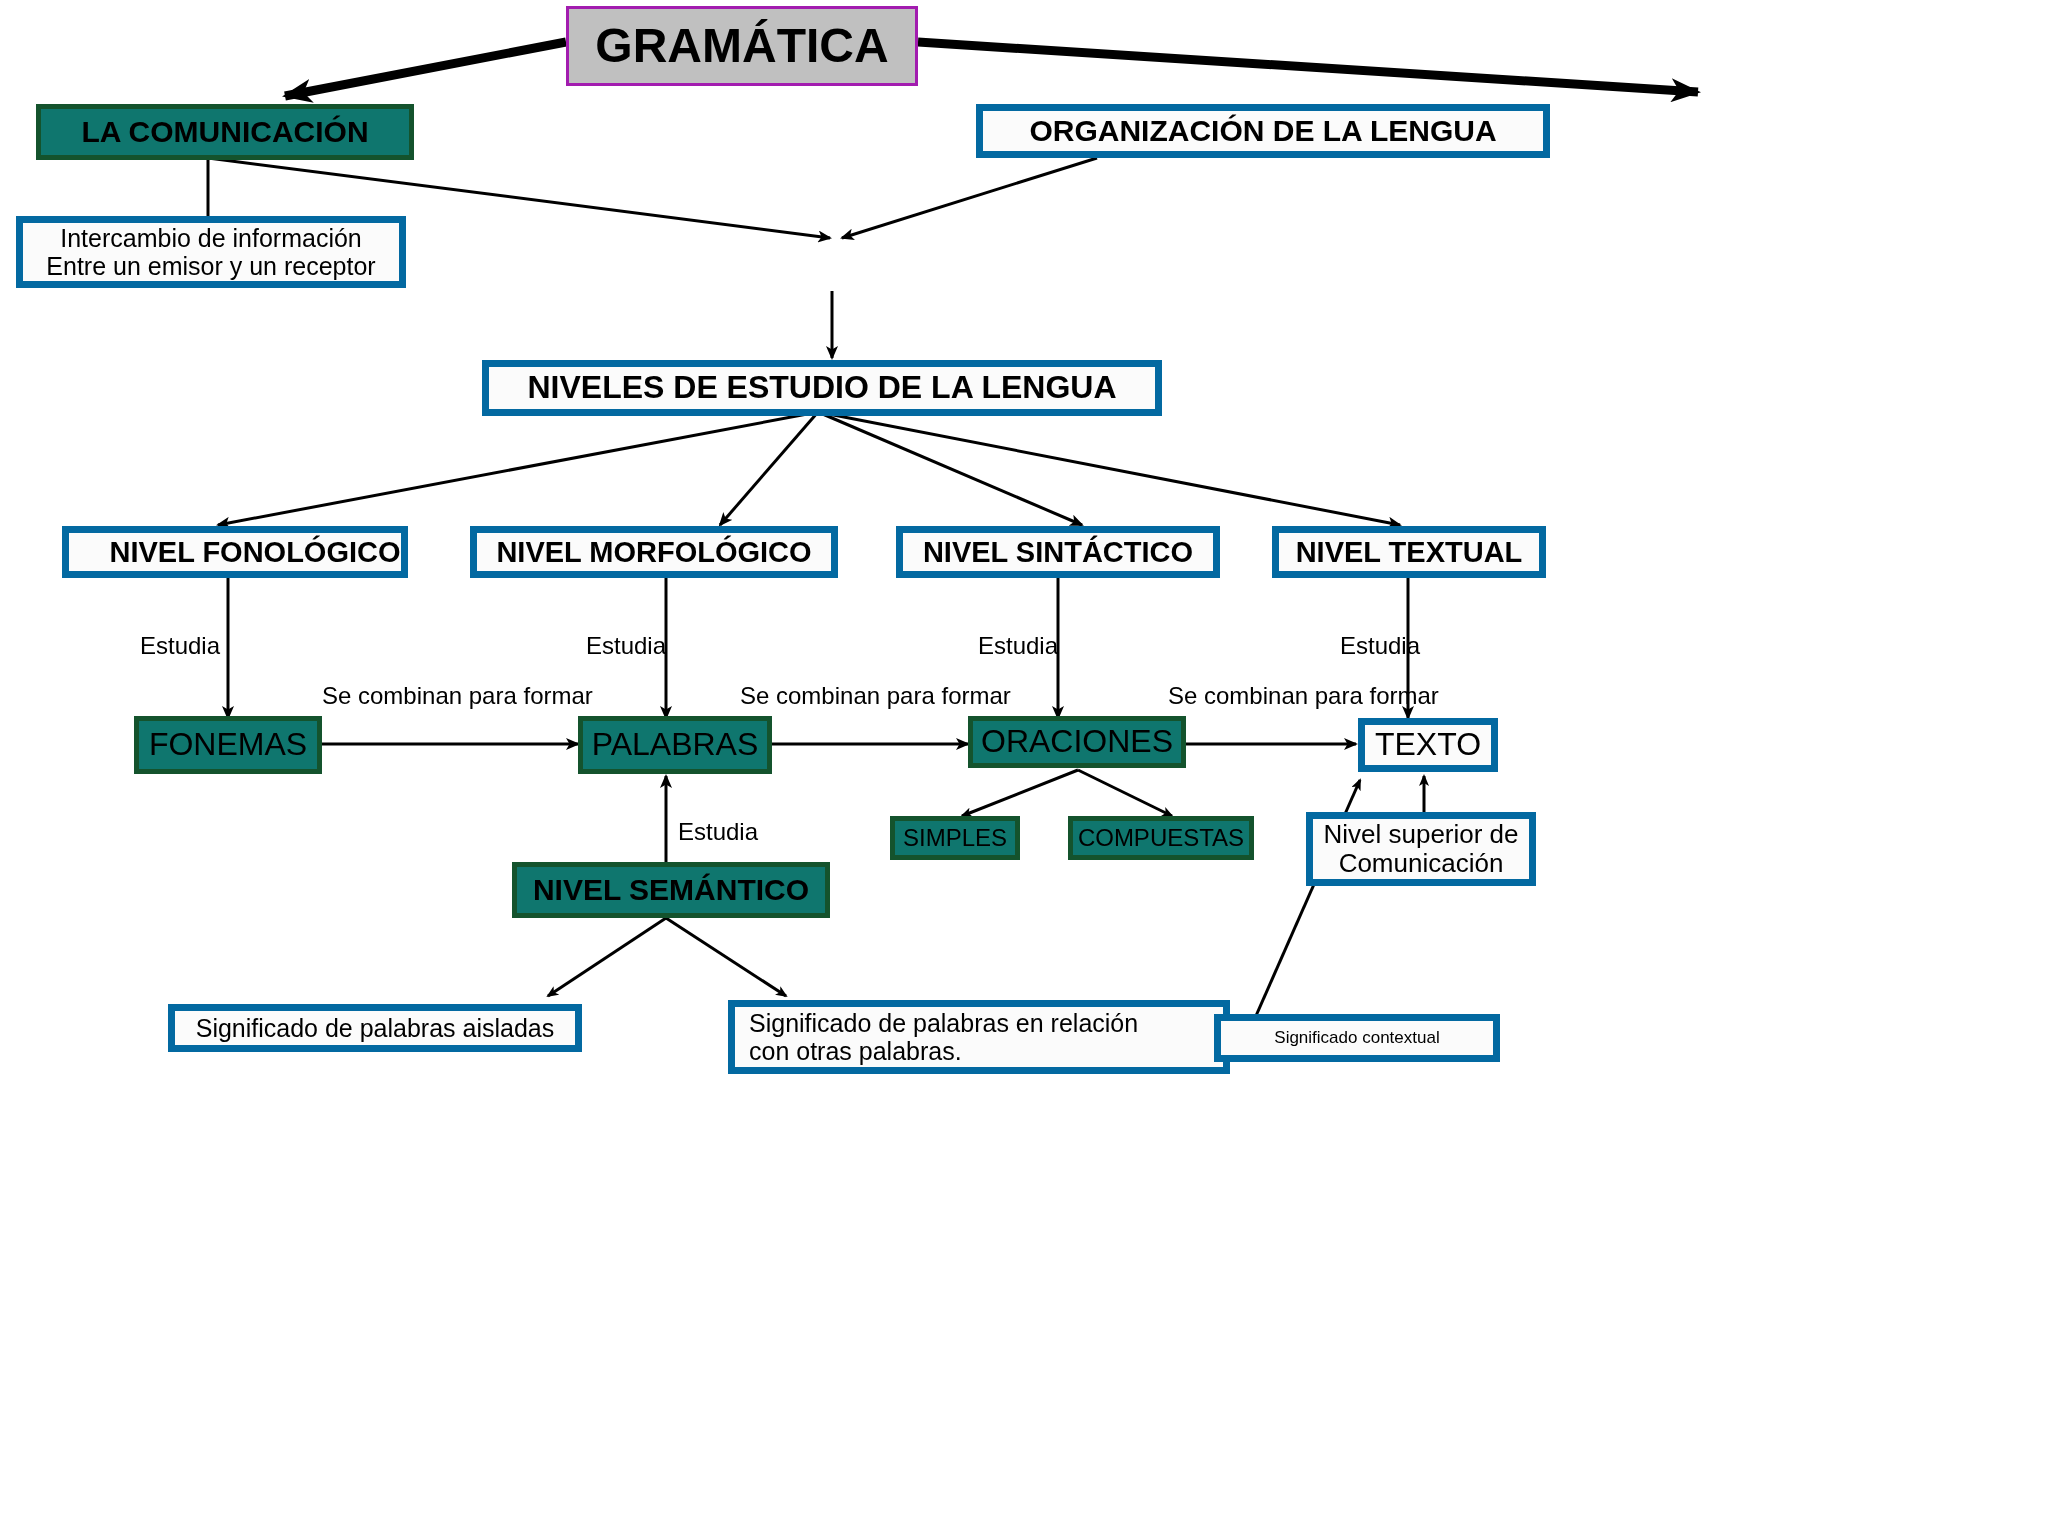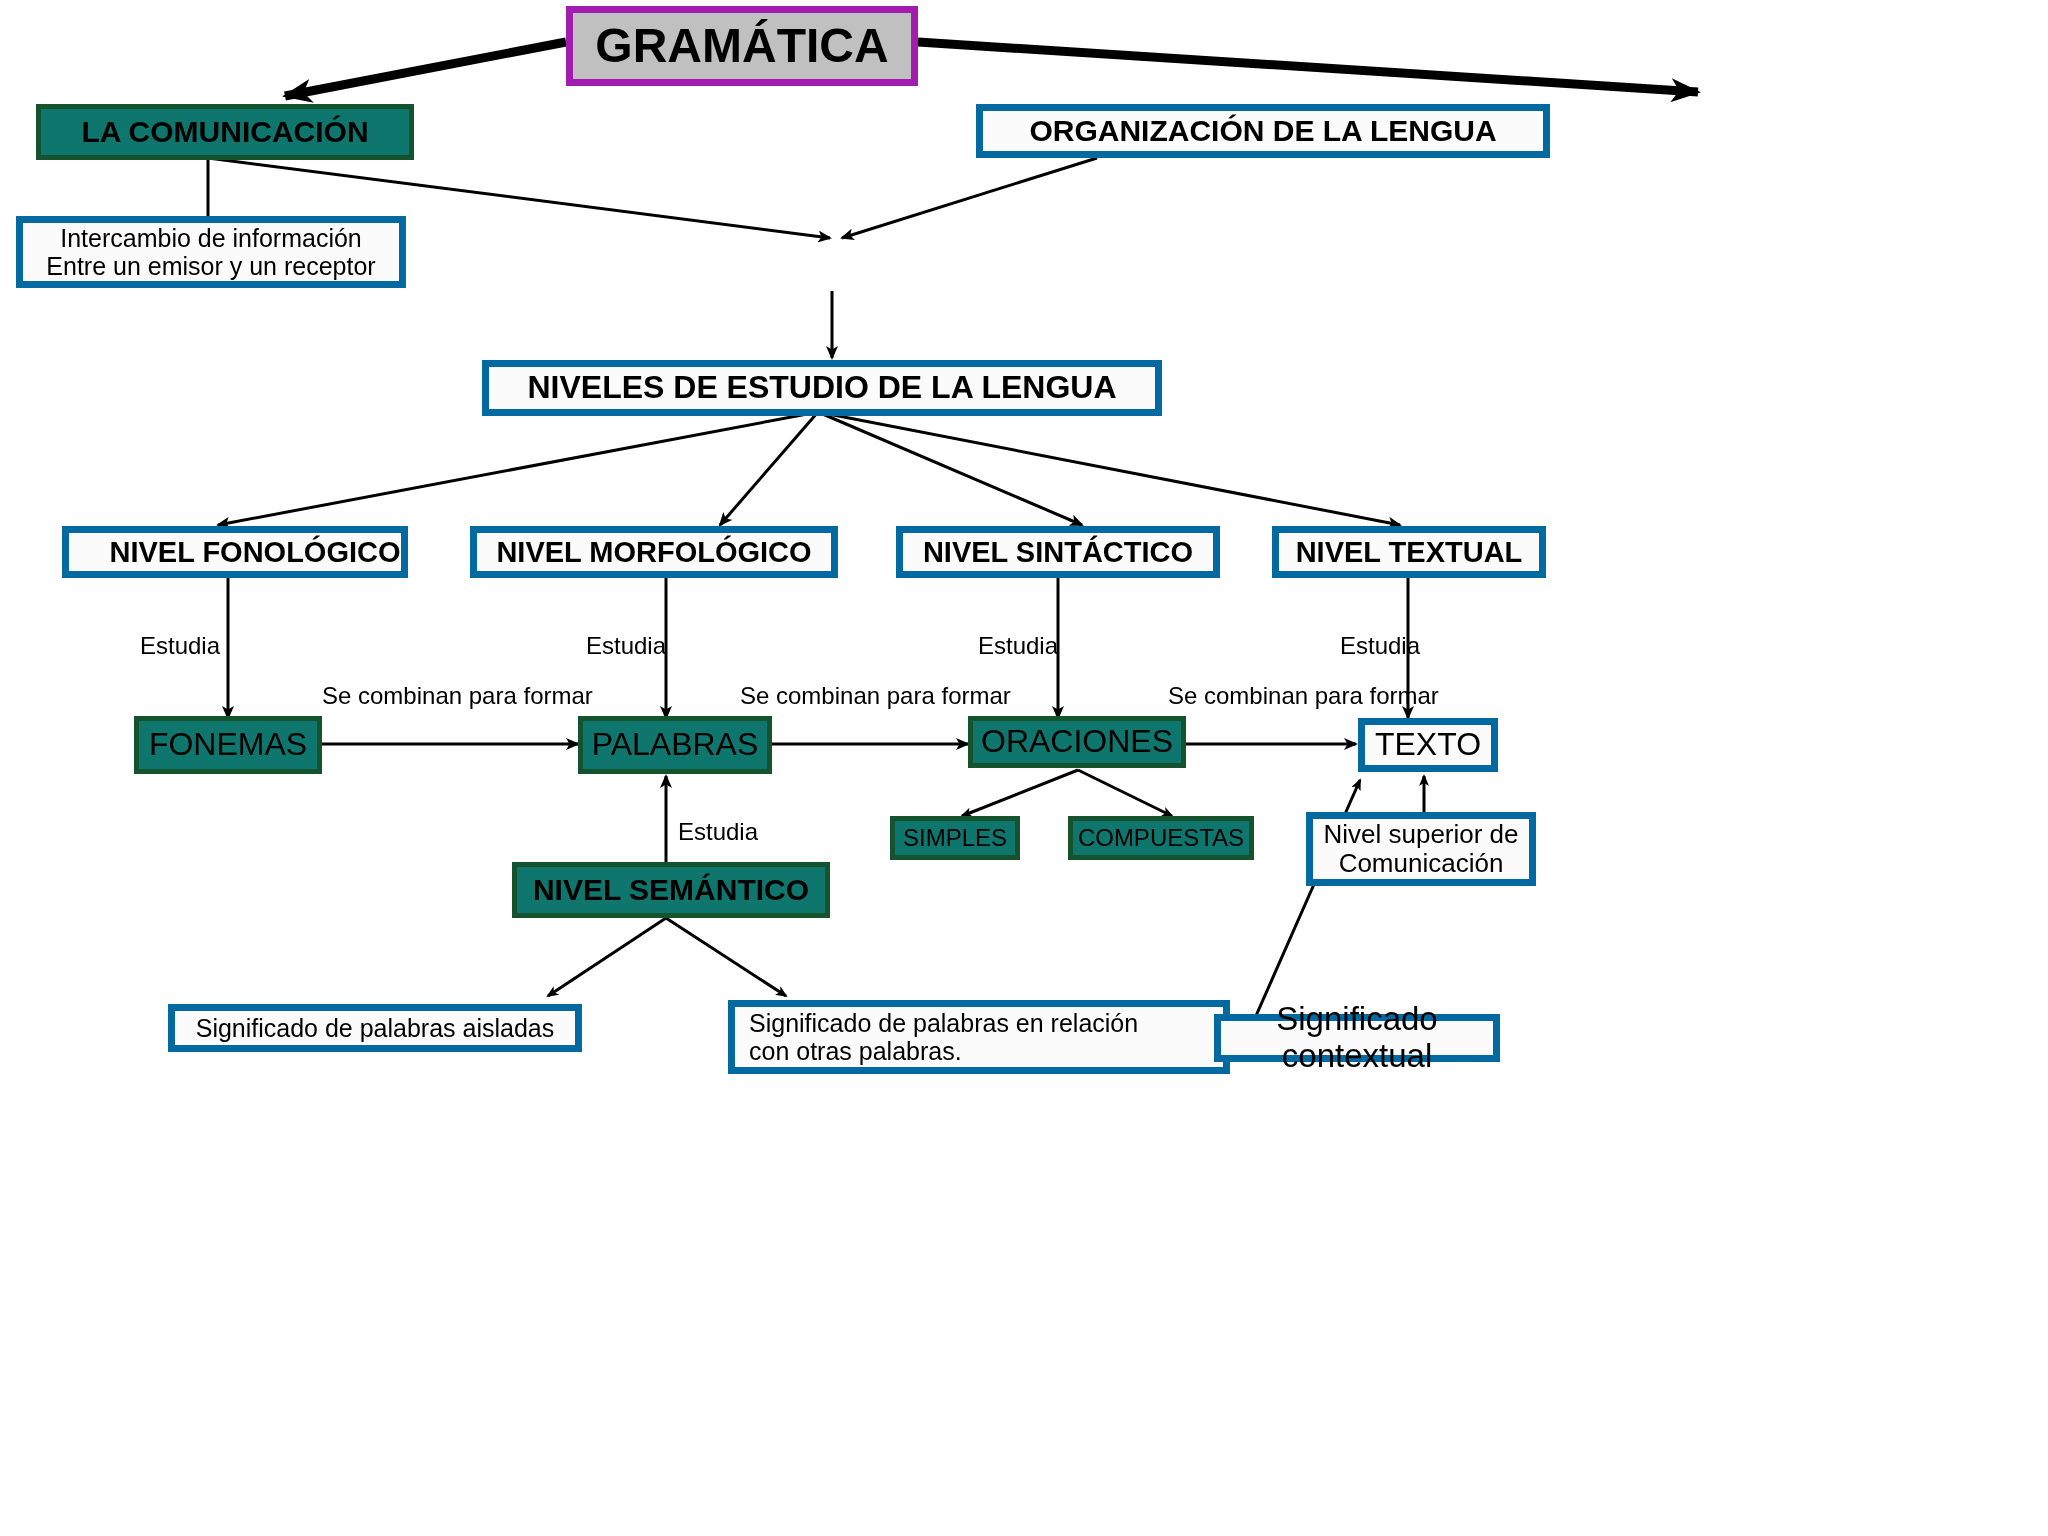--- a/index.html
+++ b/index.html
@@ -35,21 +35,21 @@
     white-space: pre-line;
   }
   .plain {
     border: 7px solid #0369a1;
   }
   .cyan {
     border: 5px solid #14532d;
     background: #0f766e;
   }
   .gray {
-    border: 7px solid #a21caf;
+    border: 3px solid #a21caf;
     background: #c0c0c0;
   }
   .bold { font-weight: bold; }
   .lbl {
     position: absolute;
     color: #000000;
     font-family: "Liberation Sans", sans-serif;
     white-space: nowrap;
   }
 </style>
@@ -185,21 +185,21 @@
 
   <div class="node cyan bold" style="left:512px; top:862px; width:318px; height:56px; font-size:30px;">
     <span>NIVEL SEMÁNTICO</span>
   </div>
 
   <div class="node plain" style="left:728px; top:1000px; width:502px; height:74px; font-size:25px; justify-content:flex-start; padding-left:14px; text-align:left;">
     <span>Significado de palabras en relación
 con otras palabras.</span>
   </div>
 
-  <div class="node plain" style="left:1214px; top:1014px; width:286px; height:48px; font-size:33px;">
+  <div class="node plain" style="left:1214px; top:1014px; width:286px; height:48px; font-size:17px;">
     <span>Significado contextual</span>
   </div>
 
   <div class="lbl" style="left:140px; top:632px; font-size:24px;">Estudia</div>
 
   <div class="lbl" style="left:586px; top:632px; font-size:24px;">Estudia</div>
 
   <div class="lbl" style="left:978px; top:632px; font-size:24px;">Estudia</div>
 
   <div class="lbl" style="left:1340px; top:632px; font-size:24px;">Estudia</div>

